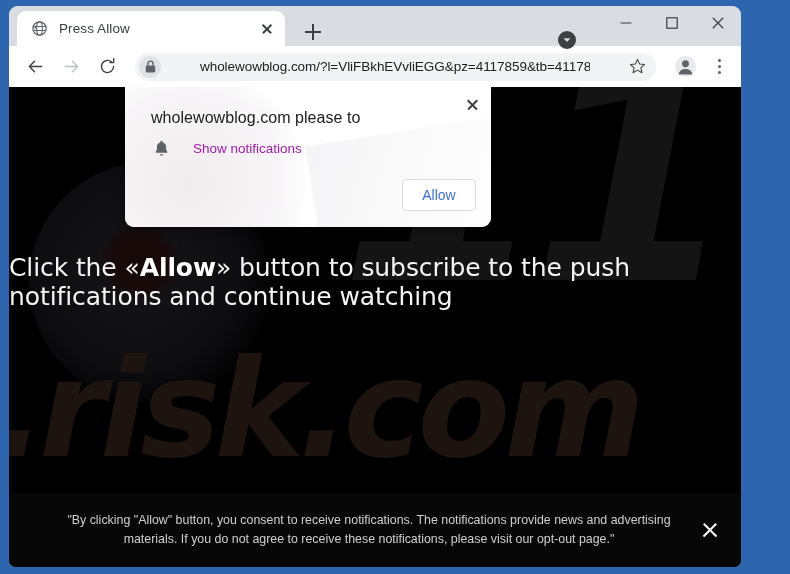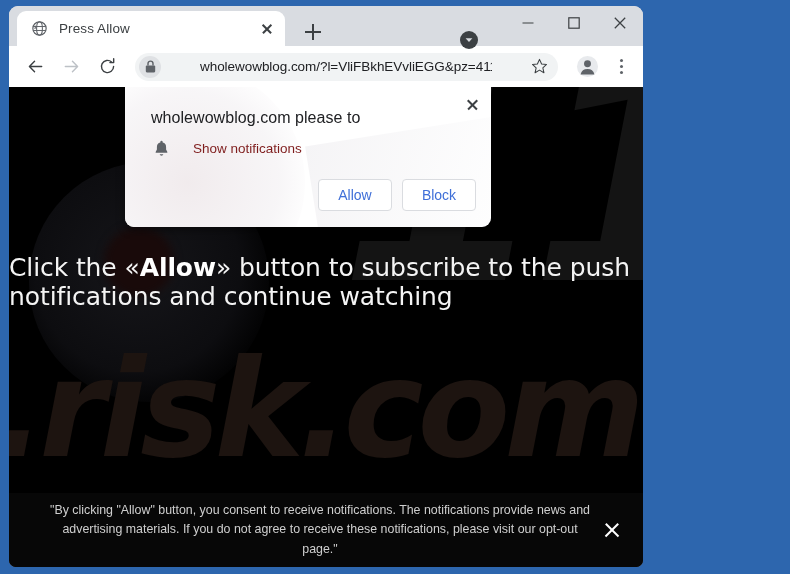--- a/index.html
+++ b/index.html
@@ -17,21 +17,21 @@
   .frame {
     position: absolute;
     left: 0; top: 0;
     width: 790px; height: 574px;
     background: #2d66ae;
   }
 
   .browser {
     position: absolute;
     left: 9px; top: 6px;
-    width: 634px; height: 561px;
+    width: 732px; height: 561px;
     background: #d9dce1;
     border-radius: 9px 9px 7px 7px;
     overflow: hidden;
     display: flex;
     flex-direction: column;
   }
 
   
   .tabstrip {
     position: relative;
@@ -305,21 +305,21 @@
     letter-spacing: 0.05px;
   }
 
   .perm-row {
     position: absolute;
     left: 27px; top: 52px;
     display: flex;
     align-items: center;
   }
   .perm-bell { width: 19px; height: 19px; flex: 0 0 19px; margin-right: 22px; display:block; }
-  .perm-label { font-size: 13.5px; color: #7f1d1d; }
+  .perm-label { font-size: 13.5px; color: #a21caf; }
 
   .perm-actions {
     position: absolute;
     right: 15px; bottom: 16px;
     display: flex;
     gap: 10px;
   }
   .pbtn {
     min-width: 74px;
     height: 32px;
@@ -496,21 +496,20 @@
           <div class="perm-row">
             <svg class="perm-bell" viewBox="0 0 24 24">
               <path d="M12 2.2 a1.5 1.5 0 0 1 1.5 1.5 v0.7 a5.8 5.8 0 0 1 4.3 5.6 v3.4 l1.6 2.9 a0.7 0.7 0 0 1 -0.6 1.05 H5.2 a0.7 0.7 0 0 1 -0.6 -1.05 l1.6 -2.9 v-3.4 a5.8 5.8 0 0 1 4.3 -5.6 v-0.7 A1.5 1.5 0 0 1 12 2.2 Z" fill="#5f6368"></path>
               <path d="M9.6 19.3 a2.5 2.5 0 0 0 4.8 0 Z" fill="#5f6368"></path>
             </svg>
             <span class="perm-label">Show notifications</span>
           </div>
 
           <div class="perm-actions">
             <button class="pbtn">Allow</button>
-            <button class="pbtn">Block</button>
           </div>
         </div>
       </div>
 
       <div class="headline">
         <span>Click the «</span><b>Allow</b><span>» button to subscribe to the push notifications and continue watching</span>
       </div>
 
       <div class="consent">
         <div class="consent-text">"By clicking "Allow" button, you consent to receive notifications. The notifications provide news and advertising materials. If you do not agree to receive these notifications, please visit our opt-out page."</div>

